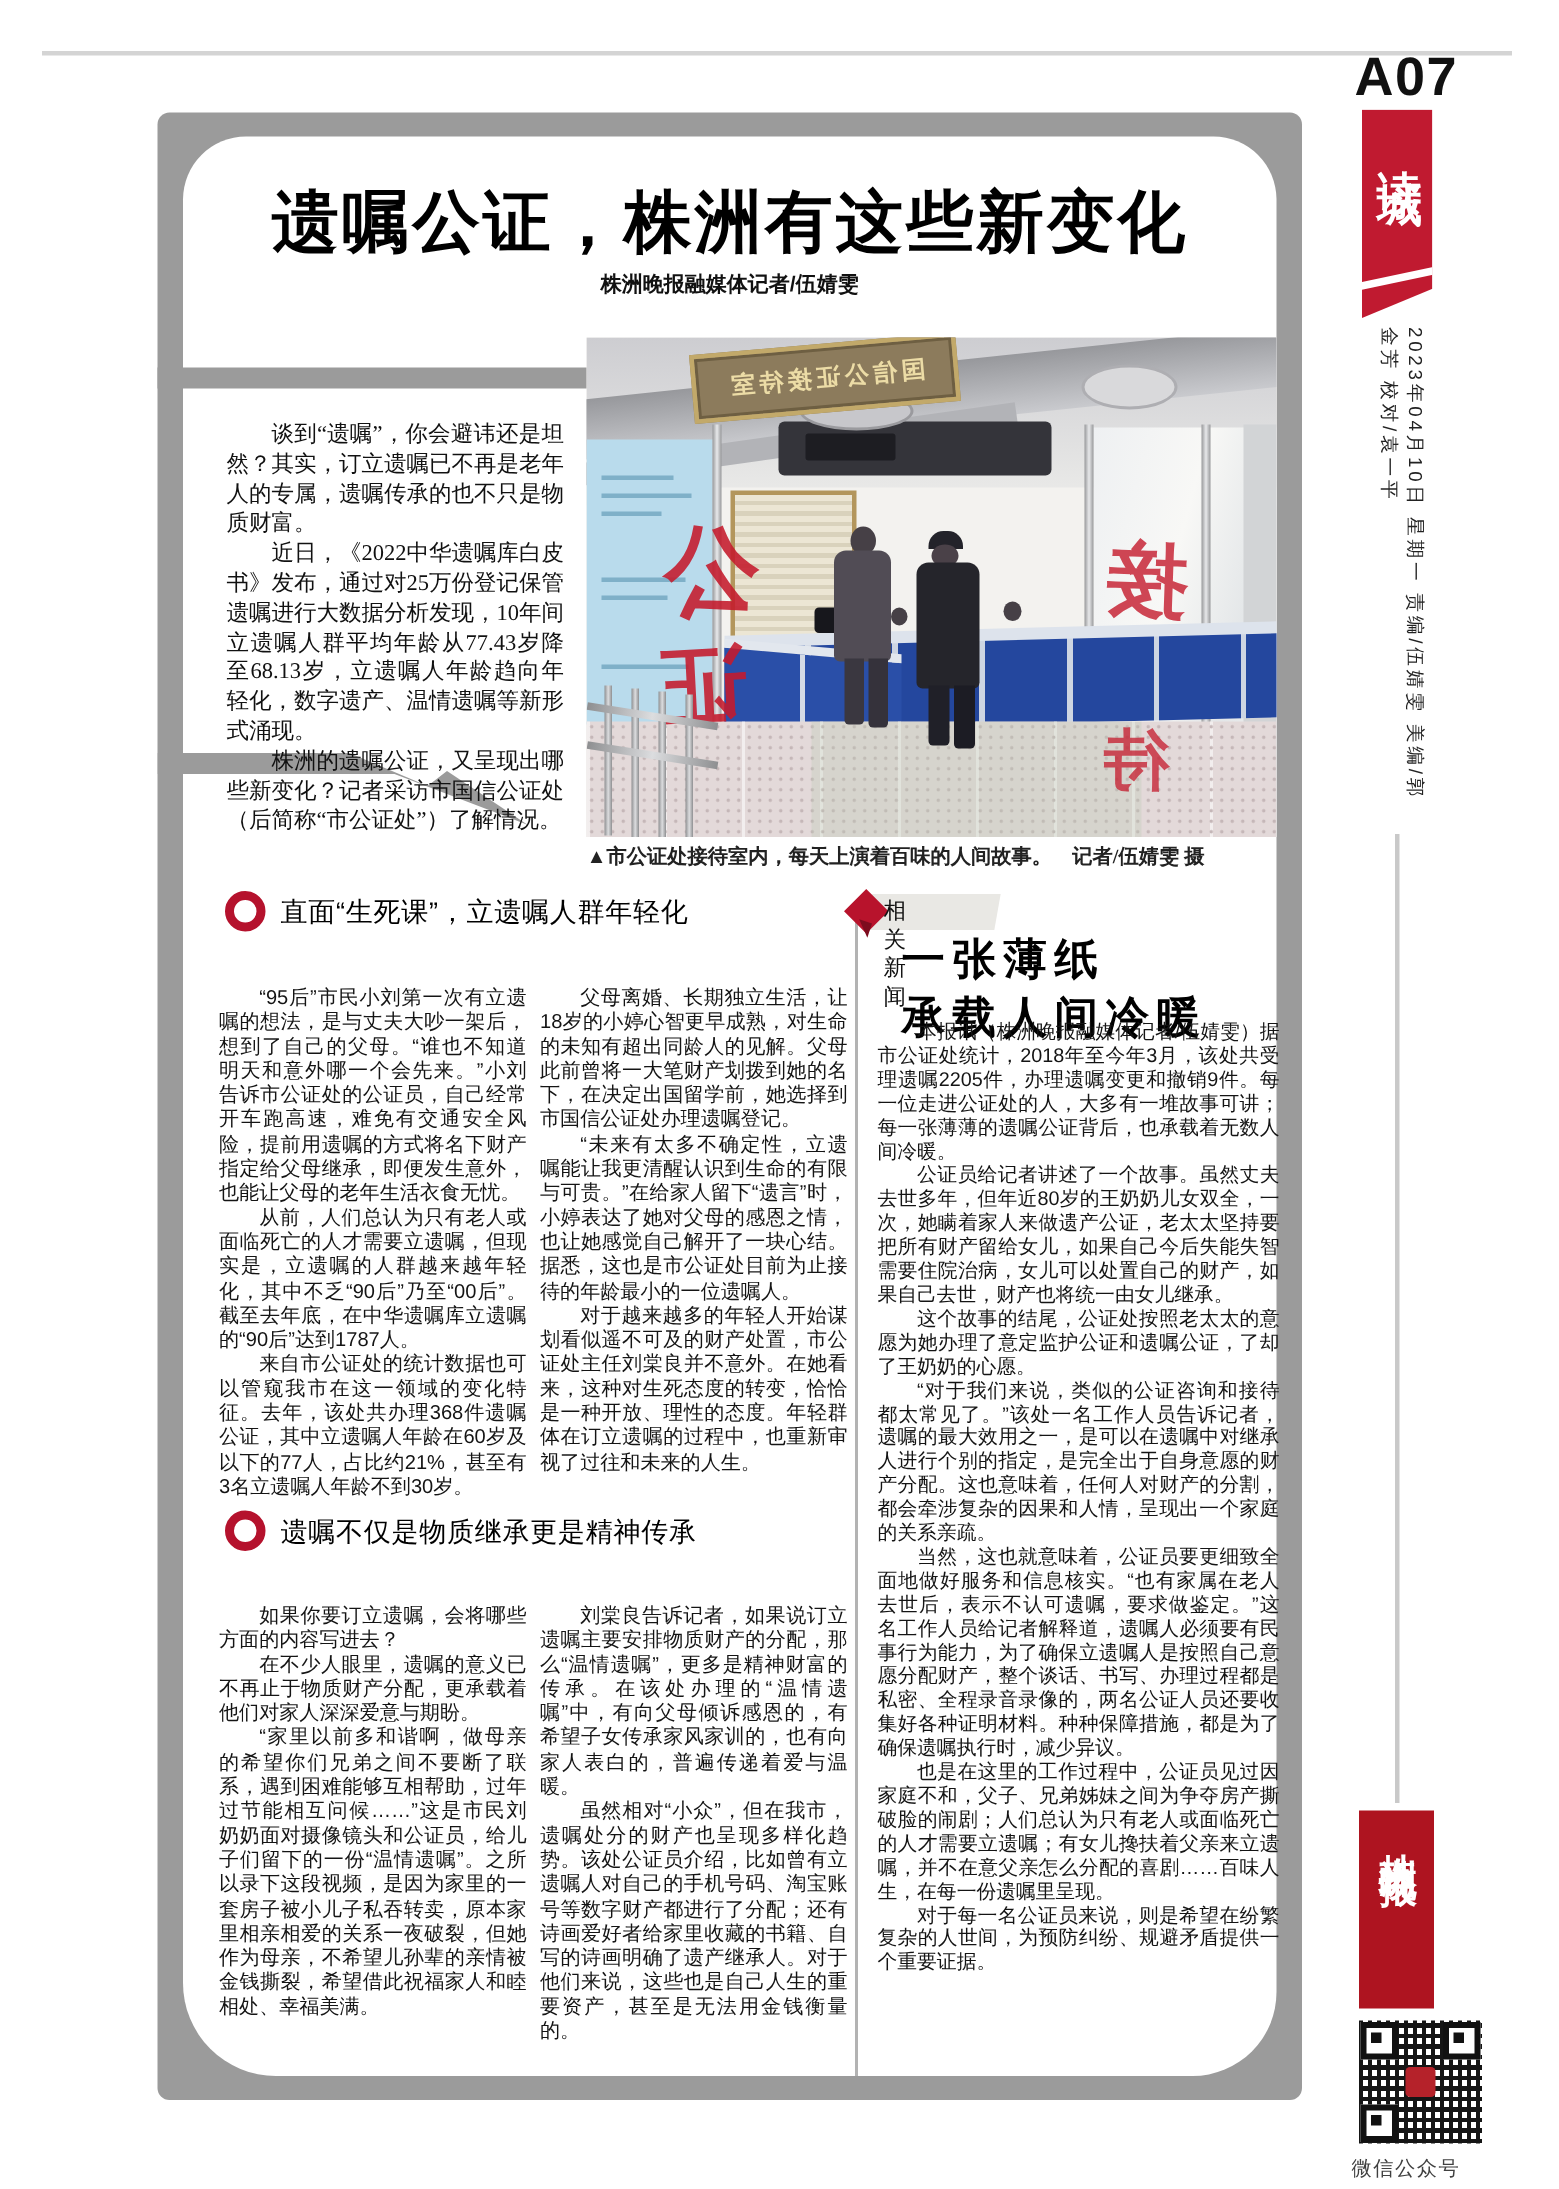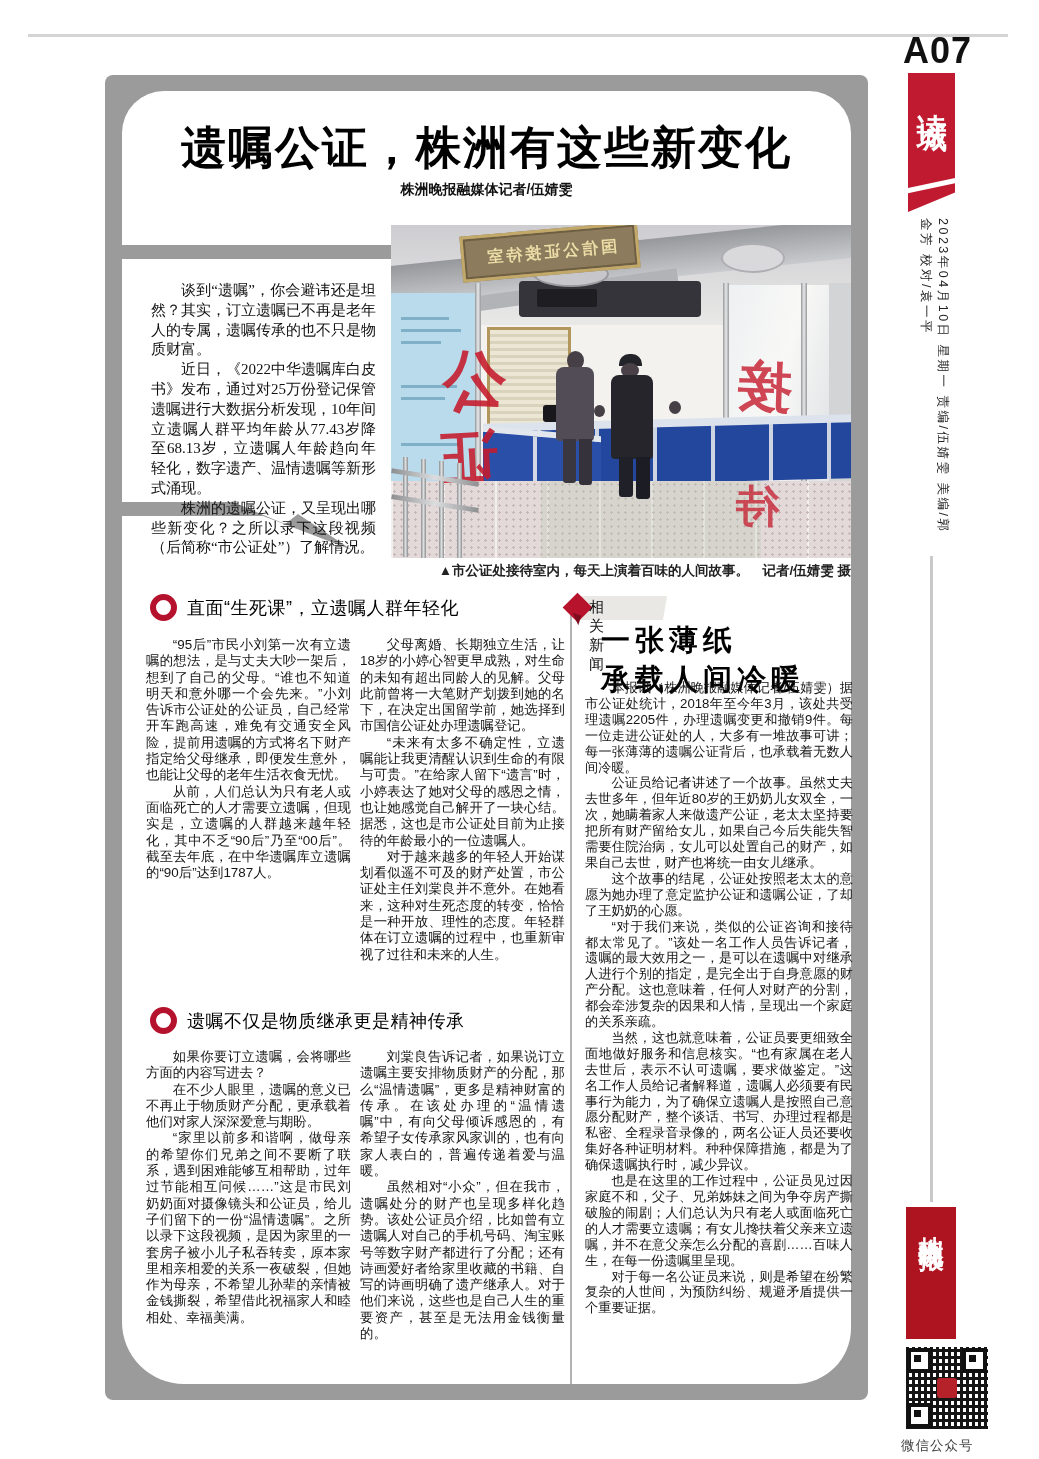--- a/index.html
+++ b/index.html
@@ -55,28 +55,28 @@
     background-image:radial-gradient(#c5b7b8 1px,transparent 1.4px),repeating-linear-gradient(90deg,rgba(255,255,255,.55) 0 2px,transparent 2px 52px);
     background-size:7px 7px,auto;}
   .ph-floor-tint{left:150px;top:256px;width:220px;height:77px;background:rgba(186,203,180,.30);}
   .ph-rail{left:6px;top:232px;width:90px;height:101px;}
   .ph-rail i{position:absolute;display:block;background:linear-gradient(90deg,#8e8f91,#dcdddf 50%,#8e8f91);width:5px;}
   .ph-red{color:#c51a2c;font-weight:700;font-family:"Liberation Serif","DejaVu Serif",serif;opacity:.88;}
   .ph-head{background:#464046;border-radius:50%;}
   .ph-body{border-radius:8px 8px 4px 4px;}
   .ph-leg{border-radius:0 0 3px 3px;}
   
-  .caption{left:391px;top:562px;width:460px;text-align:right;font-size:13.5px;font-weight:700;color:#222;}
+  .caption{left:391px;top:562px;width:460px;text-align:left;font-size:13.5px;font-weight:700;color:#222;font-family:Liberation Serif, serif;}
   
   .sec-head{display:flex;align-items:center;gap:10px;}
   .sec-head .ring{width:15px;height:15px;border:6px solid #b5122d;border-radius:50%;background:#fff;flex:0 0 auto;}
   .sec-head .t{font-size:18px;font-weight:400;color:#000;letter-spacing:.5px;}
   .sec1-head{left:150px;top:594px;}
   .sec2-head{left:150px;top:1007px;}
-  .cols{display:flex;gap:9px;}
+  .cols{display:flex;gap:9px;margin-top:20px;}
   .cols .col{width:205px;font-size:13.4px;line-height:16.3px;text-align:justify;color:#141414;}
   .cols .col p{margin:0;text-indent:2em;}
   .sec1-cols{left:146px;top:637px;}
   .sec2-cols{left:146px;top:1049px;}
   
   .flag{left:565px;top:594px;height:28px;}
   .flag-band{position:absolute;left:14px;top:2px;width:86px;height:24px;background:#e9e8e4;transform:skewX(-10deg);}
   .flag-diamond{position:absolute;left:2px;top:3px;width:21px;height:21px;background:#b8132c;transform:rotate(45deg);}
   .flag-fold{position:absolute;left:6px;top:20px;width:0;height:0;border-left:9px solid transparent;border-top:10px solid #7d0c1e;transform:rotate(18deg);}
   .flag-label{position:absolute;left:24px;top:4px;font-size:15px;font-weight:400;color:#111;letter-spacing:1px;}
@@ -120,21 +120,21 @@
   <polygon points="0,2 128,2 180,24 193,14 247,50 158,16 0,16" fill="#9b9b9b"></polygon>
 </svg>
 <div class="abs v-divider"></div>
 
 <div class="abs headline">遗嘱公证，株洲有这些新变化</div>
 <div class="abs byline">株洲晚报融媒体记者/伍婧雯</div>
 
 <div class="abs intro">
     <p>谈到“遗嘱”，你会避讳还是坦然？其实，订立遗嘱已不再是老年人的专属，遗嘱传承的也不只是物质财富。</p>
     <p>近日，《2022中华遗嘱库白皮书》发布，通过对25万份登记保管遗嘱进行大数据分析发现，10年间立遗嘱人群平均年龄从77.43岁降至68.13岁，立遗嘱人年龄趋向年轻化，数字遗产、温情遗嘱等新形式涌现。</p>
-    <p>株洲的遗嘱公证，又呈现出哪些新变化？之所以录下这段视频（后简称“市公证处”）了解情况。</p>
+    <p>株洲的遗嘱公证，又呈现出哪些新变化？记者采访市国信公证处（后简称“市公证处”）了解情况。</p>
   </div>
 
 <div class="abs photo">
   <div class="abs ph-ceiling"></div>
   <div class="abs ph-beam1"></div>
   <div class="abs ph-beam2"></div>
   <div class="abs ph-vent"></div>
   <div class="abs ph-light1"></div>
   <div class="abs ph-light2"></div>
   <div class="abs ph-sign">
@@ -192,20 +192,21 @@
 <div class="abs caption">▲市公证处接待室内，每天上演着百味的人间故事。　记者/伍婧雯 摄</div>
 
 <div class="abs sec-head sec1-head">
   <span class="ring"></span>
   <span class="t">直面“生死课”，立遗嘱人群年轻化</span>
 </div>
 <div class="abs cols sec1-cols">
   <div class="col">
       <p>“95后”市民小刘第一次有立遗嘱的想法，是与丈夫大吵一架后，想到了自己的父母。“谁也不知道明天和意外哪一个会先来。”小刘告诉市公证处的公证员，自己经常开车跑高速，难免有交通安全风险，提前用遗嘱的方式将名下财产指定给父母继承，即便发生意外，也能让父母的老年生活衣食无忧。</p>
       <p>从前，人们总认为只有老人或面临死亡的人才需要立遗嘱，但现实是，立遗嘱的人群越来越年轻化，其中不乏“90后”乃至“00后”。截至去年底，在中华遗嘱库立遗嘱的“90后”达到1787人。</p>
+      <p>来自市公证处的统计数据也可以管窥我市在这一领域的变化特征。去年，该处共办理368件遗嘱公证，其中立遗嘱人年龄在60岁及以下的77人，占比约21%，甚至有3名立遗嘱人年龄不到30岁。</p>
     </div>
   <div class="col">
       <p>父母离婚、长期独立生活，让18岁的小婷心智更早成熟，对生命的未知有超出同龄人的见解。父母此前曾将一大笔财产划拨到她的名下，在决定出国留学前，她选择到市国信公证处办理遗嘱登记。</p>
       <p>“未来有太多不确定性，立遗嘱能让我更清醒认识到生命的有限与可贵。”在给家人留下“遗言”时，小婷表达了她对父母的感恩之情，也让她感觉自己解开了一块心结。据悉，这也是市公证处目前为止接待的年龄最小的一位遗嘱人。</p>
       <p>对于越来越多的年轻人开始谋划看似遥不可及的财产处置，市公证处主任刘棠良并不意外。在她看来，这种对生死态度的转变，恰恰是一种开放、理性的态度。年轻群体在订立遗嘱的过程中，也重新审视了过往和未来的人生。</p>
     </div>
 </div>
 
 <div class="abs sec-head sec2-head">
   <span class="ring"></span>

